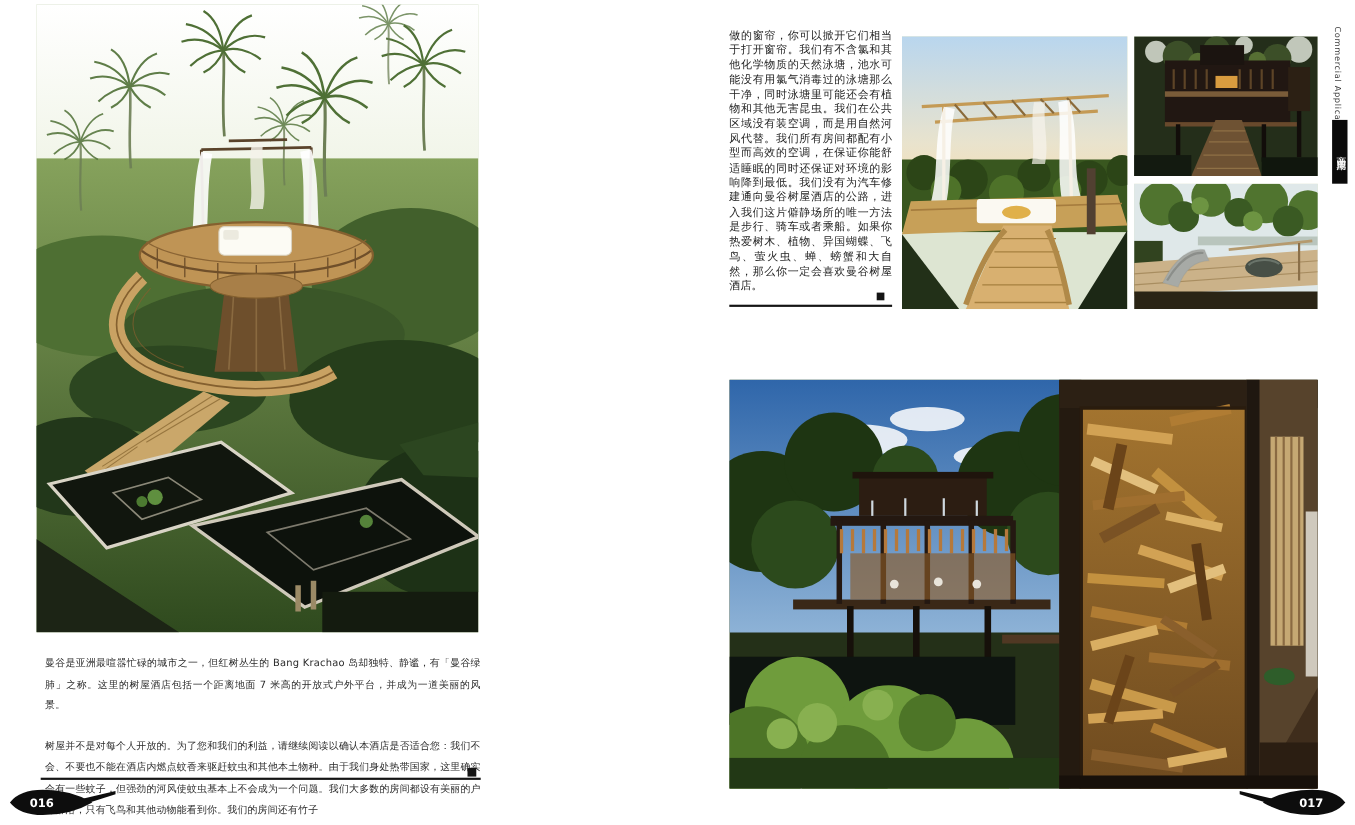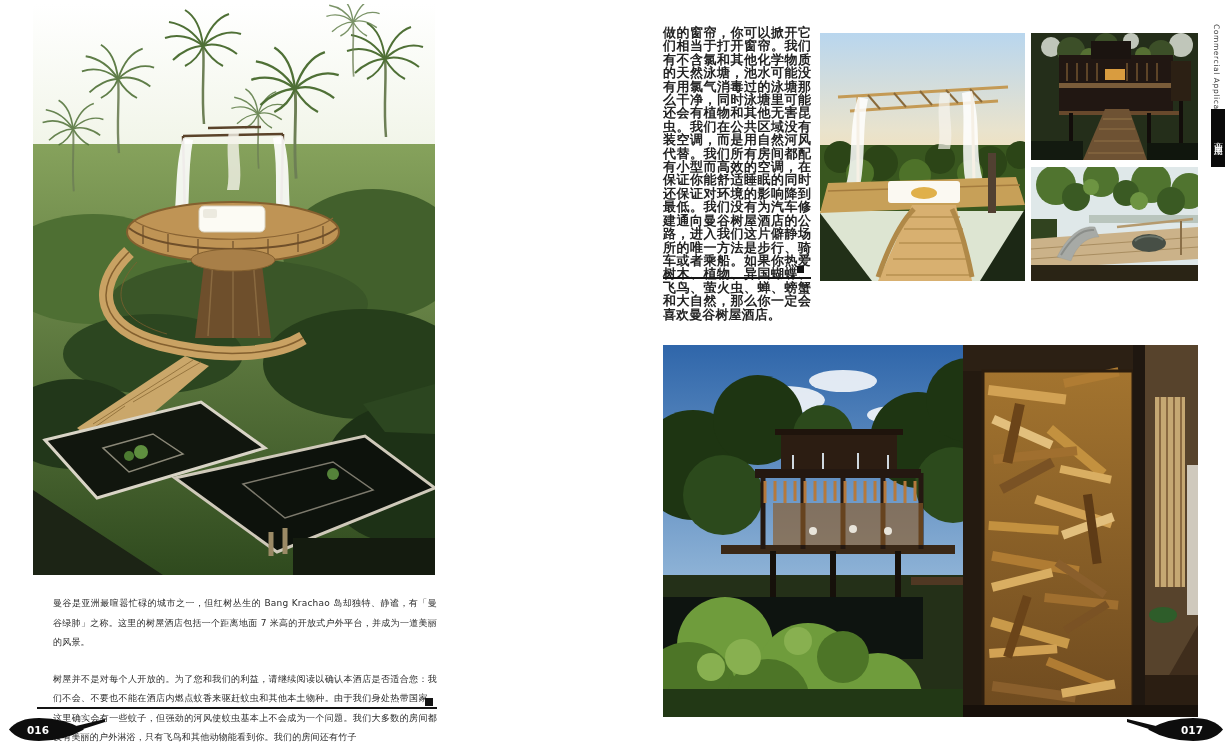--- a/index.html
+++ b/index.html
@@ -4,25 +4,25 @@
 <style>
   html,body{margin:0;padding:0;background:#ffffff;}
   body{width:1232px;height:750px;position:relative;overflow:hidden;
        font-family:"DejaVu Sans",sans-serif;}
   .photo{position:absolute;overflow:hidden;background:#dde5d2;}
   .photo svg{display:block;}
 
   
   .caption{position:absolute;left:37px;top:594px;width:400px;color:#2b2b2b;
            font-size:9px;line-height:19.5px;text-align:justify;letter-spacing:.2px;}
-  .caption p{margin:0 0 17px 16px;}
+  .caption p{margin:0 0 17px 4px;}
 
   
   .rcol{position:absolute;left:663px;top:26px;width:148px;color:#232323;
-        font-size:13px;line-height:13.4px;text-align:justify;letter-spacing:.1px;font-weight:bold;}
+        font-size:10px;line-height:13.4px;text-align:justify;letter-spacing:.1px;}
 
   .rule{position:absolute;background:#141414;height:1.5px;}
   .endsq{position:absolute;background:#141414;}
 
   
   .side-en{position:absolute;left:1212px;top:24px;height:150px;
            writing-mode:vertical-rl;font-size:7.5px;color:#3a3a3a;letter-spacing:.6px;}
   .side-zh{position:absolute;left:1211px;top:109px;width:14px;height:58px;
            background:#0a0a0a;color:#ffffff;writing-mode:vertical-rl;
            text-orientation:upright;font-size:9px;letter-spacing:2px;

